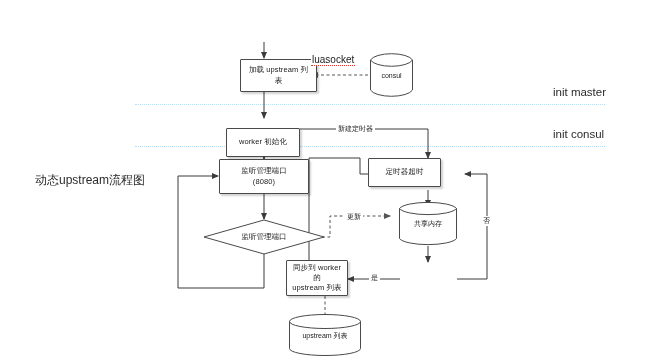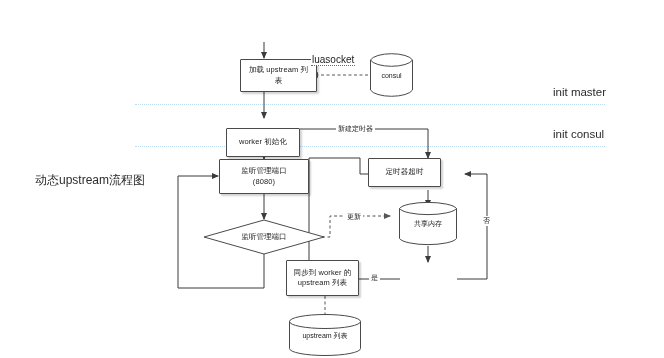--- a/index.html
+++ b/index.html
@@ -231,21 +231,21 @@
 
   <div class="edge-label" style="left:481px; top:216px;">
     <span>否</span>
   </div>
 
 
   <div class="edge-label" style="left:369px; top:273px;">
     <span>是</span>
   </div>
 
-  <div class="node plain" style="left:286px; top:260px; width:73px; height:36px;">
+  <div class="node plain" style="left:286px; top:260px; width:62px; height:36px;">
     <span class="node-text">同步到 worker 的
 upstream 列表</span>
   </div>
 
   <div class="cylinder" style="left:288px; top:314px; width:74px; height:42px;">
     <svg class="cshape" viewBox="0 0 74 42" preserveAspectRatio="none">
       <path d="M1.5,7.5 L1.5,34.5 A35.5,7 0 0 0 72.5,34.5 L72.5,7.5 A35.5,7 0 0 0 1.5,7.5 A35.5,7 0 0 0 72.5,7.5" fill="#ffffff" stroke="#4a4a4a" stroke-width="1"></path>
     </svg>
     <span class="node-text">upstream 列表</span>
   </div>

